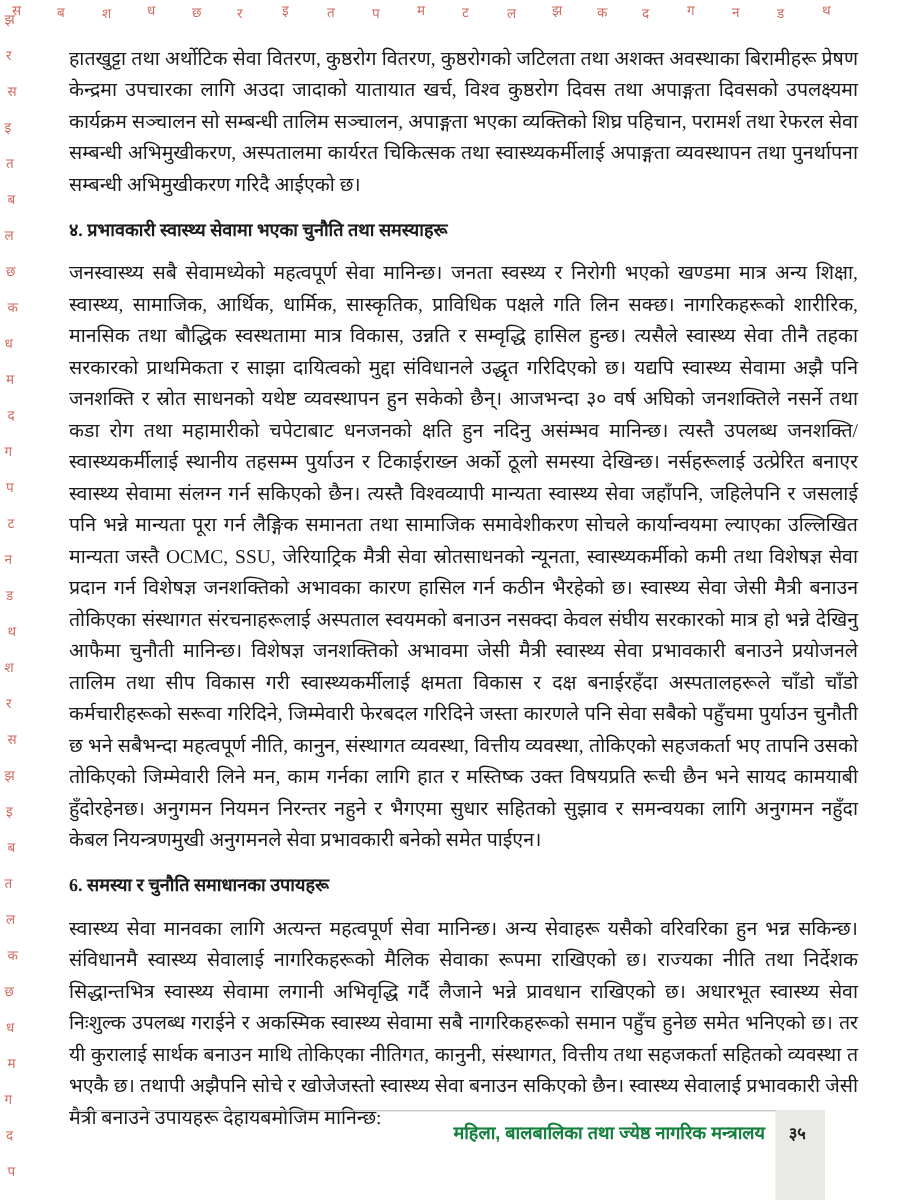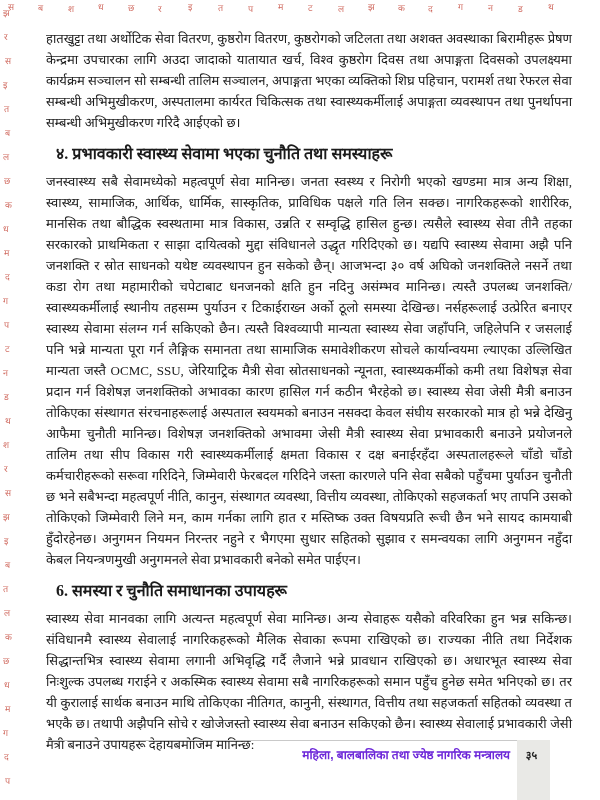--- a/index.html
+++ b/index.html
@@ -30,22 +30,22 @@
     top: 28px;
     width: 526px;
     text-align: justify;
   }
   .para {
     margin: 0 0 10px 0;
     font-size: 13px;
     line-height: 21px;
   }
   .heading {
-    margin: 4px 0 7px 10px;
-    font-size: 16px;
+    margin: 4px 0 7px 0;
+    font-size: 12px;
     line-height: 21px;
     font-weight: bold;
   }
   
   .footer-rule {
     position: absolute;
     left: 48px;
     top: 740px;
     width: 470px;
     height: 1px;
@@ -59,21 +59,21 @@
     height: 60px;
     background: #e9e9e6;
   }
   .footer-ministry {
     position: absolute;
     top: 746px;
     right: 90px;
     font-family: "Liberation Sans", sans-serif;
     font-weight: bold;
     font-size: 12px;
-    color: #6d28d9;
+    color: #15803d;
     white-space: nowrap;
   }
   .footer-page {
     position: absolute;
     left: 517px;
     top: 747px;
     width: 29px;
     text-align: center;
     font-family: "Liberation Sans", sans-serif;
     font-weight: bold;

